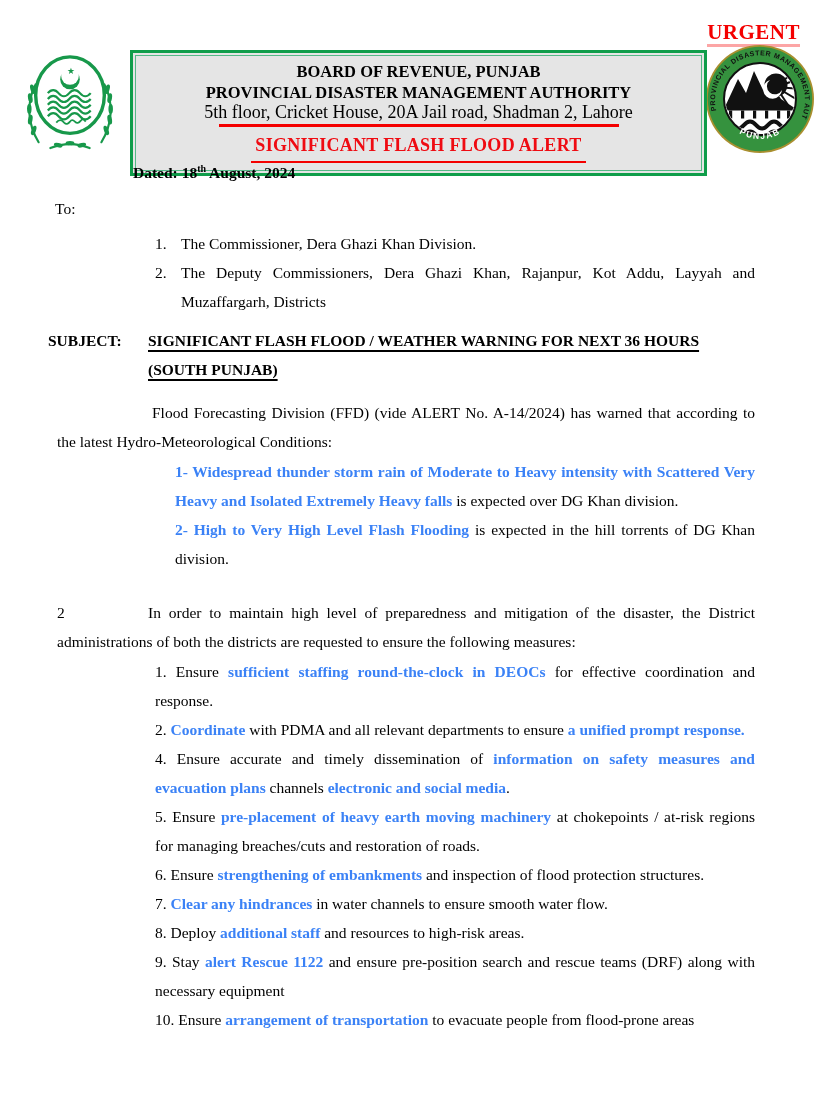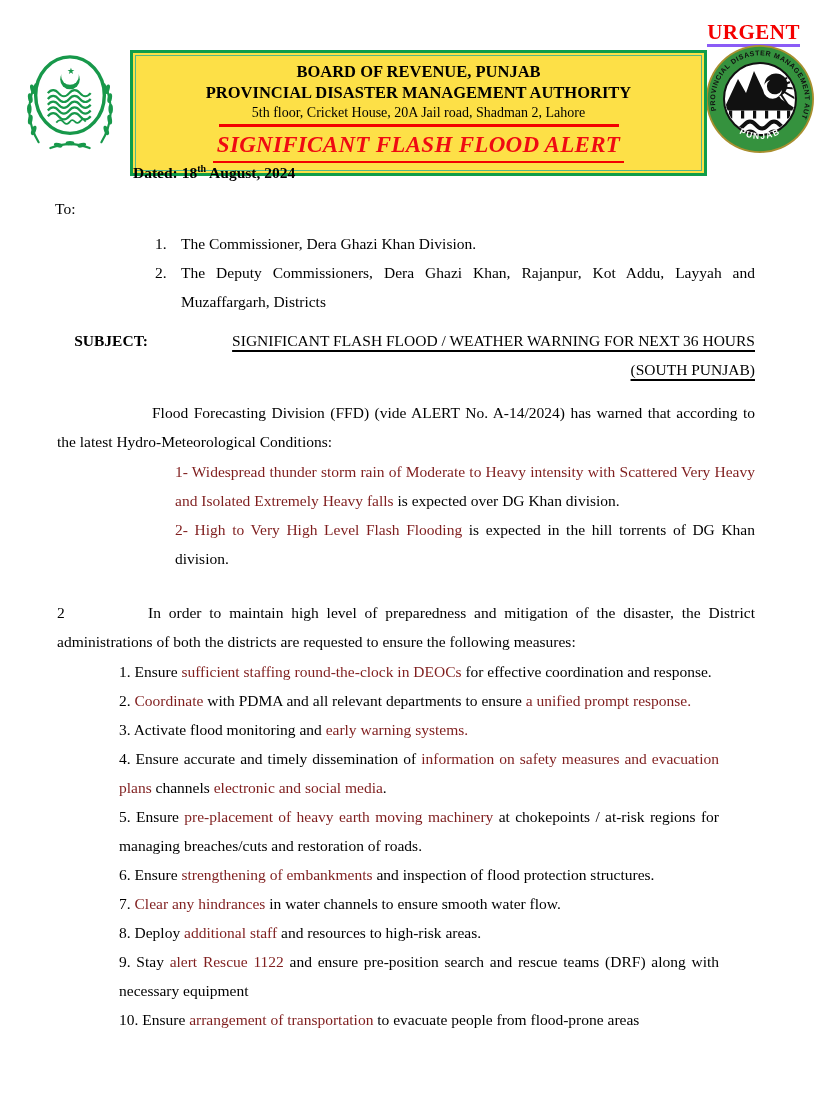--- a/index.html
+++ b/index.html
@@ -3,66 +3,66 @@
 <meta charset="utf-8">
 <style>
   html,body{margin:0;padding:0;background:#888;}
   .page{
     position:relative;width:820px;height:1114px;background:#fff;margin:0 auto;
     font-family:"Liberation Serif","DejaVu Serif",serif;color:#000;overflow:hidden;
   }
   
   .urgent{
     position:absolute;top:20px;right:20px;font-size:21px;font-weight:bold;color:#f40000;
-    border-bottom:3px solid #8b5cf6;padding-bottom:0;letter-spacing:.5px;line-height:24px;text-align:right;
+    border-bottom:3px solid #fca5a5;padding-bottom:0;letter-spacing:.5px;line-height:24px;text-align:right;
   }
   .crest{position:absolute;left:18px;top:52px;width:104px;height:102px;}
   .pdma{position:absolute;left:704px;top:42px;width:112px;height:114px;}
   .hbox{
     position:absolute;left:130px;top:50px;width:577px;box-sizing:border-box;
-    border:3.5px solid #0f9d4a;padding:2px;background:#fde047;
+    border:3.5px solid #0f9d4a;padding:2px;background:#e5e5e5;
   }
   .hbox-inner{border:1.5px solid #55b887;text-align:center;padding:5px 4px 7px;}
   .org{font-size:16.5px;font-weight:bold;line-height:21px;}
-  .addr{font-size:14px;line-height:19px;}
+  .addr{font-size:18px;line-height:19px;}
   .red-rule{width:400px;height:2.5px;background:#f40000;margin:2px auto 3px;}
   .alert-title{
-    display:inline-block;font-size:23px;font-weight:bold;color:#ef0b12;line-height:30px;
-    border-bottom:2.5px solid #f40000;padding:0 4px 1px;letter-spacing:.3px;font-style:italic;
+    display:inline-block;font-size:18px;font-weight:bold;color:#ef0b12;line-height:30px;
+    border-bottom:2.5px solid #f40000;padding:0 4px 1px;letter-spacing:.3px;
   }
   .meta{
     position:absolute;top:163px;left:133px;width:572px;display:flex;
     justify-content:space-between;font-weight:bold;font-size:15.5px;
   }
   sup{font-size:10px;margin-top:38px;}
   
   .body{
     position:absolute;top:194px;left:48px;width:707px;
     font-size:15.5px;line-height:29px;
   }
   .to-label{margin-left:7px;}
   .recipients{margin-left:107px;margin-top:6px;width:600px;}
   .rrow{display:flex;}
   .rnum{width:26px;flex:0 0 26px;}
   .rtext{flex:1;text-align:justify;}
-  .subject{display:flex;margin-top:10px;text-align:right;}
+  .subject{display:flex;margin-top:10px;}
   .subject-label{width:100px;flex:0 0 100px;font-weight:bold;}
-  .subject-text{flex:1;font-weight:normal;}
+  .subject-text{flex:1;font-weight:bold;}
   .subject-text .sline{
     text-decoration:underline;text-decoration-thickness:1.8px;text-underline-offset:4px;
   }
   .para-ffd{margin:14px 0 0 9px;width:698px;text-align:justify;text-indent:95px;}
   .warnings{margin-left:127px;width:580px;margin-top:1px;}
   .warning{text-align:justify;}
   .para-2{position:relative;margin:25px 0 0 9px;width:698px;text-align:justify;text-indent:91px;}
   .pnum{position:absolute;left:0;top:0;text-indent:0;}
-  .measures{margin-left:71px;width:600px;margin-top:1px;}
+  .measures{margin-left:107px;width:600px;margin-top:1px;}
   .measure{text-align:justify;}
   
-  .seg-r{color:#7f1d1d;font-weight:normal;}
+  .seg-r{color:#3b82f6;font-weight:bold;}
   .seg-b{font-weight:normal;}
 </style>
 </head>
 <body>
 
 <div class="page">
 
   <div class="urgent">URGENT</div>
 
   <svg class="crest" viewBox="0 0 104 104" aria-hidden="true">
@@ -186,21 +186,20 @@
     <div class="warnings">
       <div class="warning"><span class="seg-r">1- Widespread thunder storm rain of Moderate to Heavy intensity with Scattered Very Heavy and Isolated Extremely Heavy falls</span><span class="seg-n"> is expected over </span><span class="seg-b">DG Khan division.</span></div>
       <div class="warning"><span class="seg-r">2- High to Very High Level Flash Flooding</span><span class="seg-n"> is expected in the </span><span class="seg-b">hill torrents of DG Khan division.</span></div>
     </div>
 
     <p class="para-2"><span class="pnum">2</span><span>In order to maintain high level of preparedness and mitigation of the disaster, the District administrations of both the districts are requested to ensure the following measures:</span></p>
 
     <div class="measures">
       <div class="measure"><span class="seg-n">1. Ensure </span><span class="seg-r">sufficient staffing round-the-clock in DEOCs</span><span class="seg-n"> for effective coordination and response.</span></div>
       <div class="measure"><span class="seg-n">2. </span><span class="seg-r">Coordinate</span><span class="seg-n"> with PDMA and all relevant departments to ensure </span><span class="seg-r">a unified prompt response.</span></div>
-      <div class="measure"><span class="seg-n">3. Activate flood monitoring and </span><span class="seg-r">early warning systems.</span></div>
       <div class="measure"><span class="seg-n">4. Ensure accurate and timely dissemination of </span><span class="seg-r">information on safety measures and evacuation plans</span><span class="seg-n"> channels </span><span class="seg-r">electronic and social media</span><span class="seg-n">.</span></div>
       <div class="measure"><span class="seg-n">5. Ensure </span><span class="seg-r">pre-placement of heavy earth moving machinery</span><span class="seg-n"> at chokepoints / at-risk regions for managing breaches/cuts and restoration of roads.</span></div>
       <div class="measure"><span class="seg-n">6. Ensure </span><span class="seg-r">strengthening of embankments</span><span class="seg-n"> and inspection of flood protection structures.</span></div>
       <div class="measure"><span class="seg-n">7. </span><span class="seg-r">Clear any hindrances</span><span class="seg-n"> in water channels to ensure smooth water flow.</span></div>
       <div class="measure"><span class="seg-n">8. Deploy </span><span class="seg-r">additional staff</span><span class="seg-n"> and resources to high-risk areas.</span></div>
       <div class="measure"><span class="seg-n">9. Stay </span><span class="seg-r">alert Rescue 1122</span><span class="seg-n"> and ensure pre-position search and rescue teams (DRF) along with necessary equipment</span></div>
       <div class="measure"><span class="seg-n">10. Ensure </span><span class="seg-r">arrangement of transportation</span><span class="seg-n"> to evacuate people from flood-prone areas</span></div>
     </div>
 
   </div>

